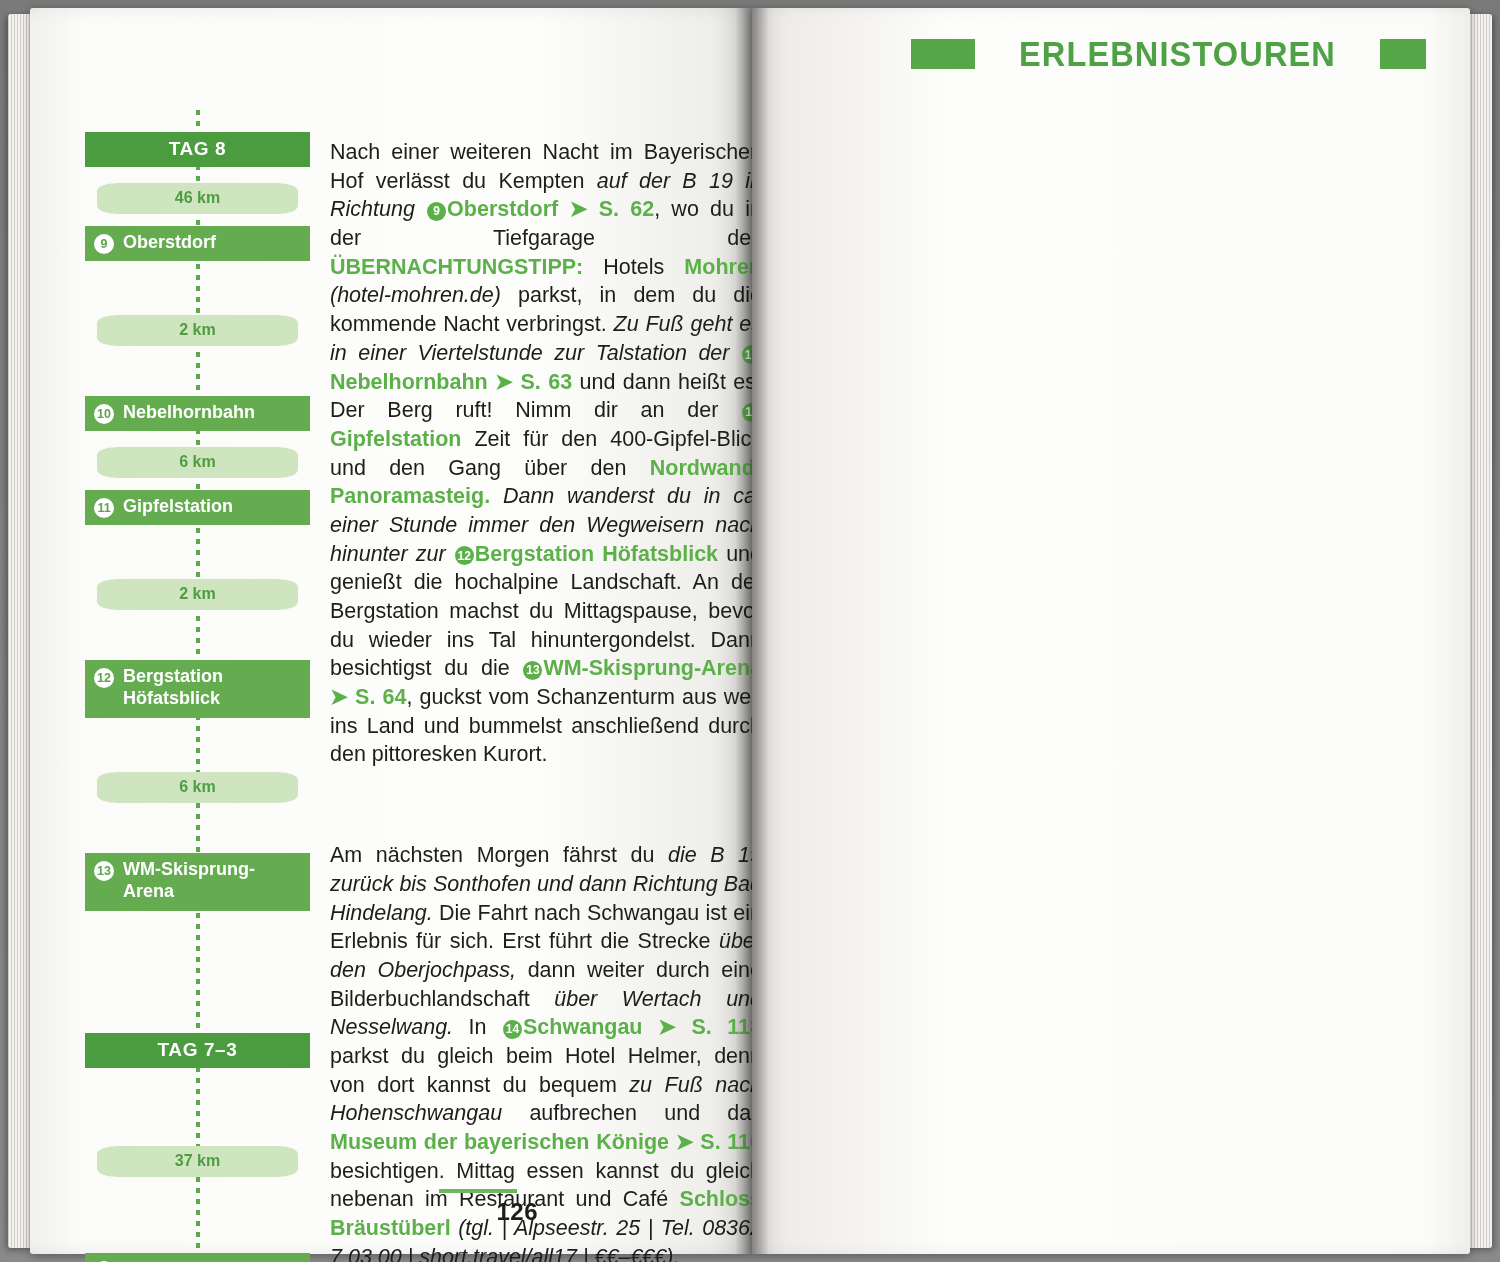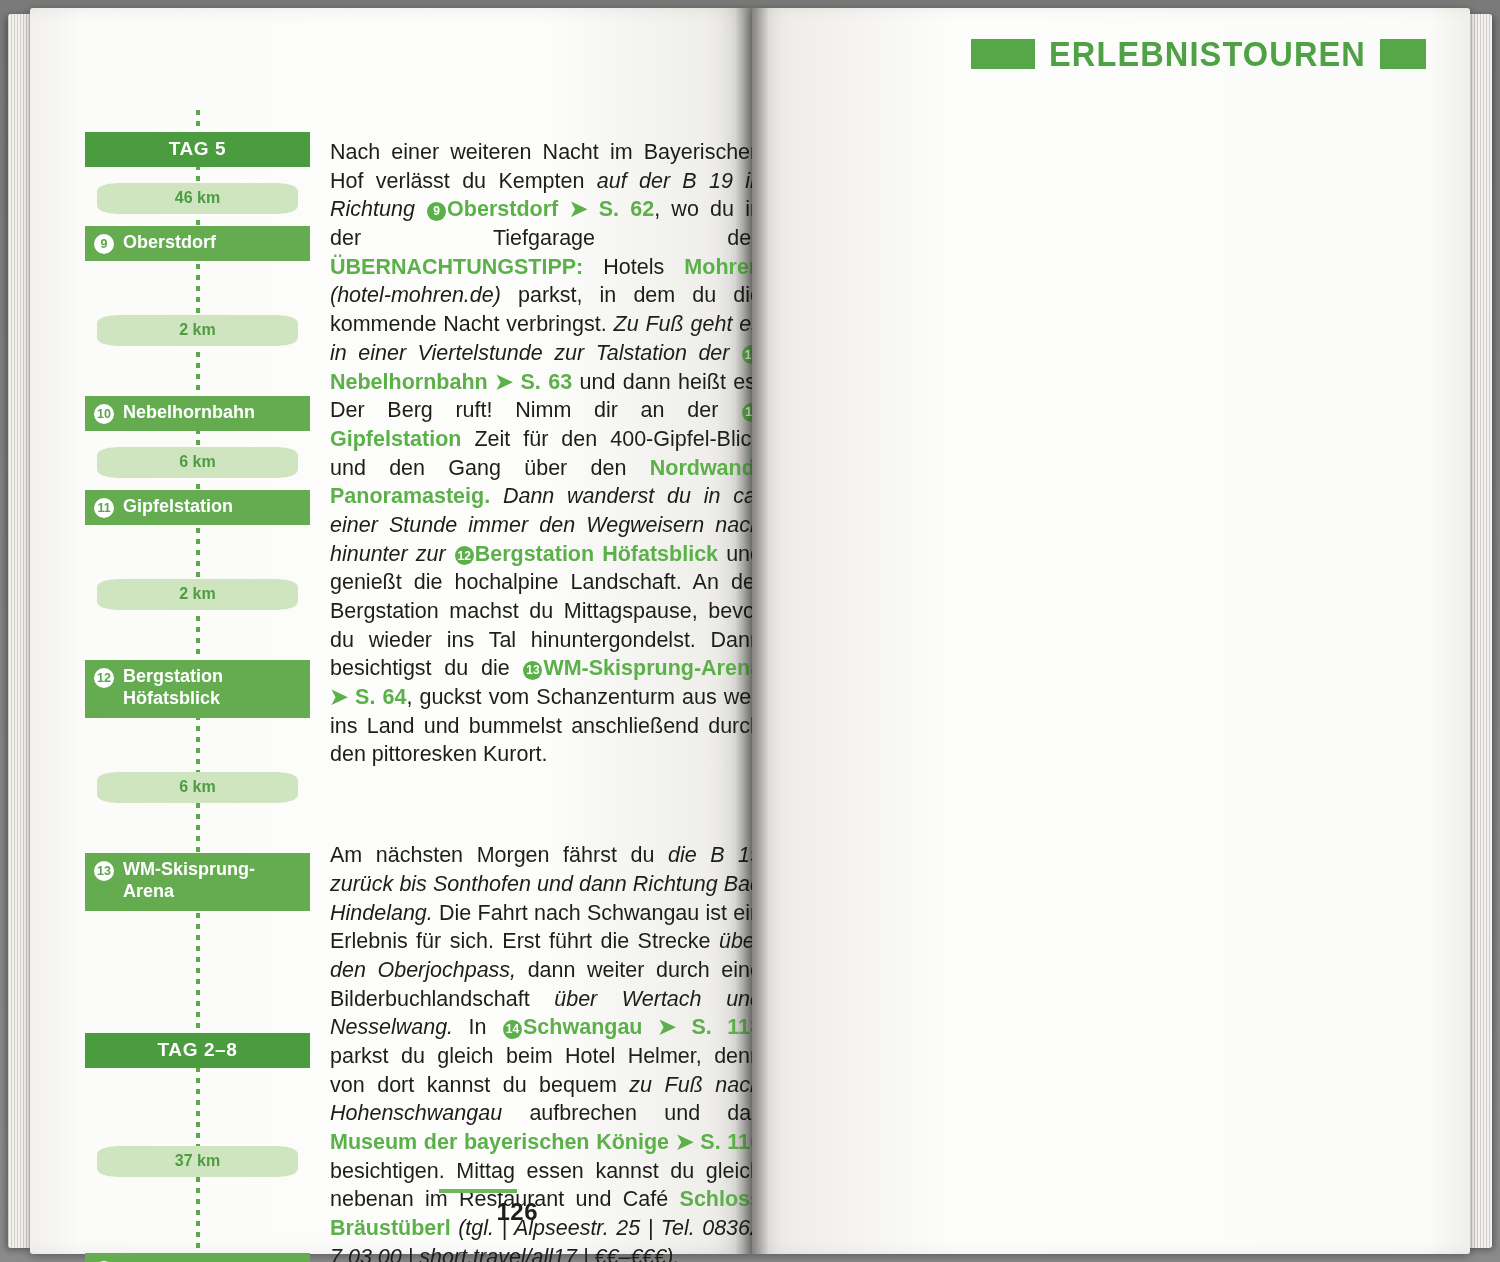--- a/index.html
+++ b/index.html
@@ -40,21 +40,21 @@
     background: repeating-linear-gradient(90deg,#cfcdc7 0 1px,#f4f3ef 1px 3px);
     border-radius: 3px 0 0 3px; box-shadow: -2px 2px 6px rgba(0,0,0,.35);}
   #edge-right { left: 1466px; width: 26px;
     background: repeating-linear-gradient(90deg,#f4f3ef 0 2px,#cfcdc7 2px 3px);
     border-radius: 0 3px 3px 0; box-shadow: 2px 2px 6px rgba(0,0,0,.35);}
   .gutter { position:absolute; top:8px; height:1246px; width:32px; left:736px;
     background: linear-gradient(90deg, rgba(0,0,0,.02), rgba(0,0,0,.26) 45%, rgba(0,0,0,.26) 55%, rgba(0,0,0,.02));
     pointer-events:none; }
 
   
-  .runhead { position:absolute; right:44px; top:26px; display:flex; align-items:center; gap:2px; }
+  .runhead { position:absolute; right:44px; top:26px; display:flex; align-items:center; gap:32px; }
   .runhead .bar { width:64px; height:30px; background:#55a747; }
   .runhead .bar.small { width:46px; }
   .runhead .txt {
     font-size:35px; font-weight:bold; color:#4ea144; letter-spacing:1.2px;
     font-family:"Liberation Sans", sans-serif; transform: scaleX(.93); transform-origin:center;
   }
 
   
   .col-left   { position:absolute; left:55px;  top:110px; width:225px; }
   .col-text-l { position:absolute; left:300px; top:130px; width:432px; }
@@ -124,21 +124,21 @@
 <div id="book">
 
   <div class="edge" id="edge-left"></div>
   <div class="edge" id="edge-right"></div>
 
   <div class="page" id="page-left">
 
     <div class="col-left rail">
       <div class="spine"></div>
 
-      <div class="tagbar">TAG 5</div>
+      <div class="tagbar">TAG 8</div>
       <div class="kmbrush">46 km</div>
 
       <div class="stop">
         <span class="num">9</span>
         <span>Oberstdorf</span>
       </div>
 
       <div class="gap-sm"></div>
       <div class="kmbrush">2 km</div>
       <div class="gap-sm"></div>
@@ -168,21 +168,21 @@
       <div class="kmbrush">6 km</div>
       <div class="gap-sm"></div>
 
       <div class="stop tall">
         <span class="num">13</span>
         <span>WM-Skisprung-Arena</span>
       </div>
 
       <div class="gap-lg"></div>
 
-      <div class="tagbar">TAG 2–8</div>
+      <div class="tagbar">TAG 7–3</div>
 
       <div class="gap-md"></div>
       <div class="kmbrush">37 km</div>
       <div class="gap-md"></div>
 
       <div class="stop">
         <span class="num">14</span>
         <span>Schwangau</span>
       </div>
     </div>

